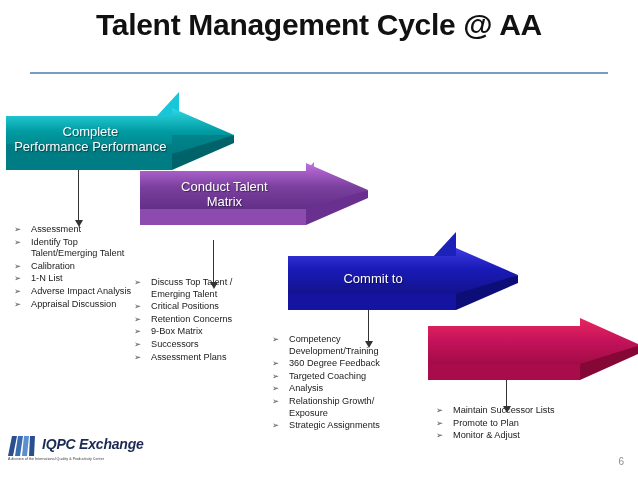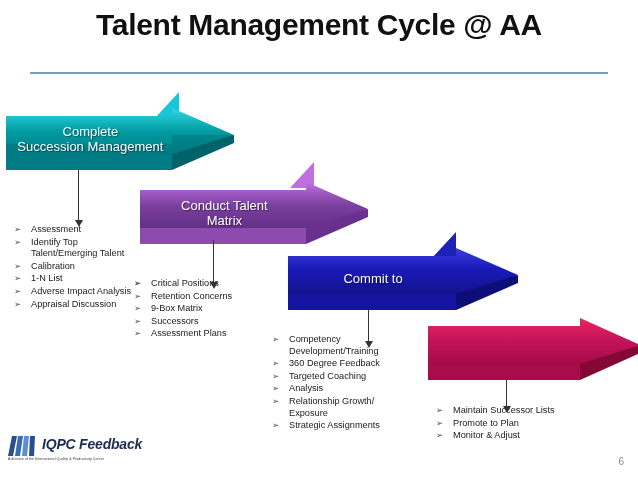--- a/index.html
+++ b/index.html
@@ -51,21 +51,21 @@
     font-size: 13px;
     line-height: 1.18;
     text-align: center;
     text-shadow: 1px 1px 1px rgba(0,0,0,0.45);
     pointer-events: none;
   }
   .arrow-label span { display: block; white-space: nowrap; }
 
   
   #arrow-1 { left: 6px;   top: 108px; width: 228px; height: 62px; z-index: 10; }
-  #arrow-2 { left: 140px; top: 182px; width: 228px; height: 62px; z-index: 9;  }
+  #arrow-2 { left: 140px; top: 163px; width: 228px; height: 62px; z-index: 9;  }
   #arrow-3 { left: 288px; top: 248px; width: 230px; height: 62px; z-index: 8;  }
   #arrow-4 { left: 428px; top: 318px; width: 212px; height: 62px; z-index: 7;  }
 
   
   .flap {
     position: absolute;
     width: 0; height: 0;
     z-index: 1;
   }
   #flap-1 { left: 155px; top: 92px;
@@ -166,21 +166,21 @@
           <stop offset="100%" stop-color="#00767d"></stop>
         </linearGradient>
       </defs>
       <polygon points="0,8 166,8 166,0 228,27 166,54 166,46 0,46" fill="url(#g1)"></polygon>
       <polygon points="0,46 166,46 166,54 228,27 166,27 166,36 0,36" fill="#00767d" opacity="0.55"></polygon>
       <polygon points="0,46 0,62 166,62 166,46" fill="#007d84"></polygon>
       <polygon points="166,46 166,62 228,35 228,27" fill="#00636a"></polygon>
     </svg>
     <div class="arrow-label">
       <span>Complete</span>
-      <span>Succession Management</span>
+      <span>Performance Performance</span>
     </div>
   </div>
 
   <div class="arrow-wrap" id="arrow-2">
     <svg class="arrow-shape" viewBox="0 0 228 62" preserveAspectRatio="none">
       <defs>
         <linearGradient id="g2" x1="0" y1="0" x2="0" y2="1">
           <stop offset="0%" stop-color="#c06fe0"></stop>
           <stop offset="45%" stop-color="#7a3f9d"></stop>
           <stop offset="100%" stop-color="#5a2a80"></stop>
@@ -251,21 +251,21 @@
         <li><span class="marker">➢</span><span>Assessment</span></li>
         <li><span class="marker">➢</span><span>Identify Top Talent/Emerging Talent</span></li>
         <li><span class="marker">➢</span><span>Calibration</span></li>
         <li><span class="marker">➢</span><span>1-N List</span></li>
         <li><span class="marker">➢</span><span>Adverse Impact Analysis</span></li>
         <li><span class="marker">➢</span><span>Appraisal Discussion</span></li>
       </ul>
   </div>
   <div class="bullets" id="list-2">
     <ul>
-        <li><span class="marker">➢</span></li>
+        <li><span class="marker">➢</span><span>Discuss Top Talent / Emerging Talent</span></li>
         <li><span class="marker">➢</span><span>Critical Positions</span></li>
         <li><span class="marker">➢</span><span>Retention Concerns</span></li>
         <li><span class="marker">➢</span><span>9-Box Matrix</span></li>
         <li><span class="marker">➢</span><span>Successors</span></li>
         <li><span class="marker">➢</span><span>Assessment Plans</span></li>
       </ul>
   </div>
   <div class="bullets" id="list-3">
     <ul>
         <li><span class="marker">➢</span><span>Competency Development/Training</span></li>
@@ -284,19 +284,19 @@
       </ul>
   </div>
 
   <div id="logo">
     <svg id="logo-bars" viewBox="0 0 30 22">
       <polygon points="0,22 5,22 9,2 4,2" fill="#2b4f8e"></polygon>
       <polygon points="7,22 12,22 15,2 10,2" fill="#3a6bb0"></polygon>
       <polygon points="14,22 19,22 21,2 16,2" fill="#5a8fd0"></polygon>
       <polygon points="21,22 26,22 27,2 22,2" fill="#2b4f8e"></polygon>
     </svg>
-    <div id="logo-text">IQPC Feedback</div>
+    <div id="logo-text">IQPC Exchange</div>
     <div id="logo-tagline">A division of the International Quality &amp; Productivity Center</div>
   </div>
 
   <div id="page-number">6</div>
 
 </div>
 
 </body></html>

